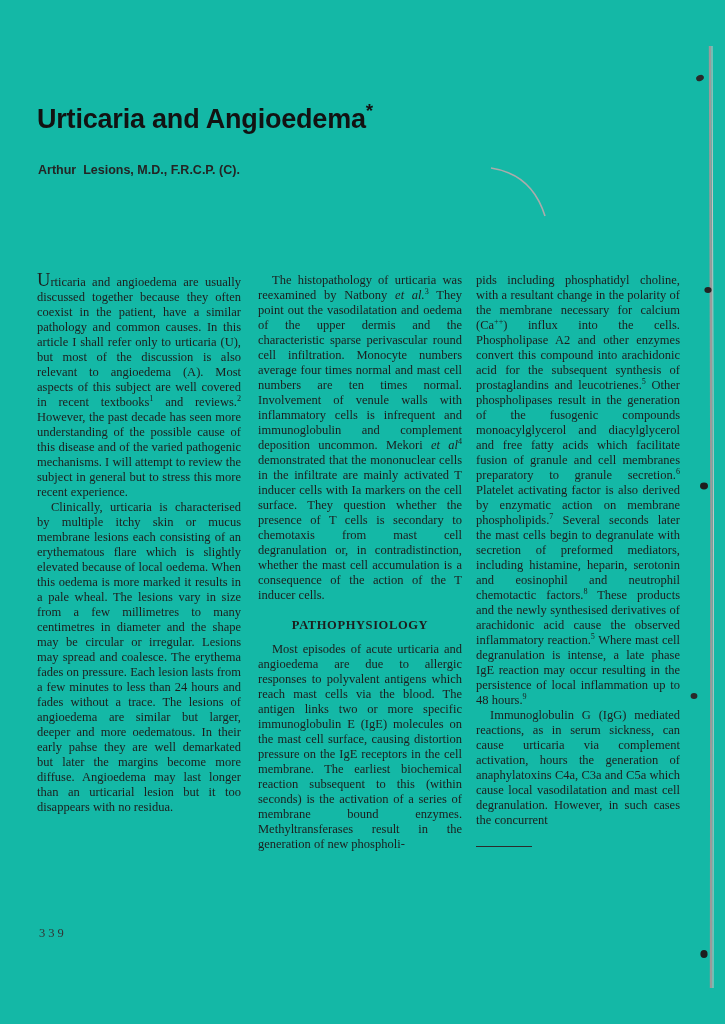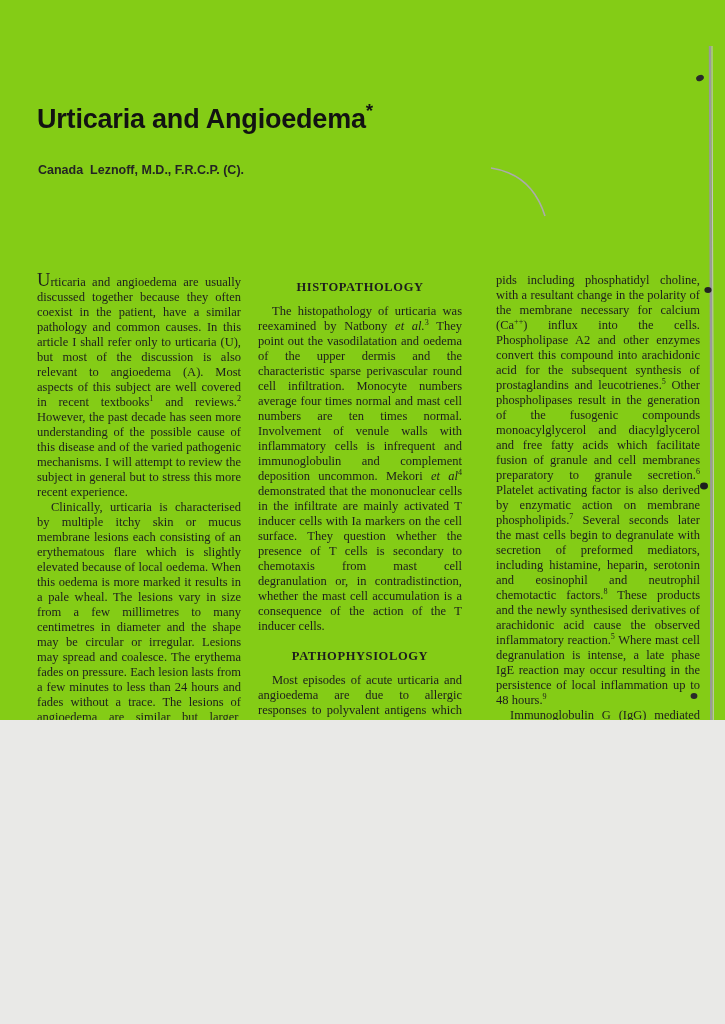--- a/index.html
+++ b/index.html
@@ -1,18 +1,18 @@
 <!DOCTYPE html>
 <html lang="en"><head>
 <meta charset="utf-8">
 <style>
   html,body { margin:0; padding:0; background:#e9e9e7; }
   .page {
-    position:relative; width:725px; height:720px;
-    background:#84cc16;
+    position:relative; width:725px; height:1024px;
+    background:#14b8a6;
     overflow:hidden;
     font-family:"Liberation Serif", serif;
     color:#1d1d1d;
   }
   .title {
     position:absolute; left:37px; top:104px; margin:0;
     font-family:"Liberation Sans", sans-serif;
     font-weight:700; font-size:27px; letter-spacing:-0.2px; color:#121212;
     white-space:nowrap;
   }
@@ -24,21 +24,21 @@
     white-space:pre;
   }
   .col {
     position:absolute; top:273px; width:204px;
     text-align:justify;
     font-size:12.5px; line-height:15px;
     hyphens:auto; -webkit-hyphens:auto;
   }
   .col-1 { left:37px; }
   .col-2 { left:258px; }
-  .col-3 { left:496px; }
+  .col-3 { left:476px; }
   .col p { margin:0; text-indent:14px;font-family:Liberation Serif, serif; }
   .col p.noindent { text-indent:0; }
   .intro::first-letter { font-size:18.5px; }
   .sechead {
     font-size:12.5px; font-weight:700; text-align:center;
     letter-spacing:0.6px; margin:15px 0 9px 0; text-indent:0;
   }
   .sechead.first { margin-top:7px; }
   sup { font-size:0.65em; line-height:0; }
   .footnote-rule {
@@ -54,29 +54,28 @@
   }
   .artifacts { position:absolute; left:0; top:0; pointer-events:none; }
 </style>
 </head>
 <body>
 
 <div class="page">
 
   <h1 class="title"><span>Urticaria and Angioedema</span><sup>*</sup></h1>
 
-  <p class="author">Canada  Leznoff, M.D., F.R.C.P. (C).</p>
+  <p class="author">Arthur  Lesions, M.D., F.R.C.P. (C).</p>
 
   <div class="col col-1">
     <p class="intro noindent">Urticaria and angioedema are usually discussed together because they often coexist in the patient, have a similar pathology and common causes. In this article I shall refer only to urticaria (U), but most of the discussion is also relevant to angioedema (A). Most aspects of this subject are well covered in recent textbooks<sup>1</sup> and reviews.<sup>2</sup> However, the past decade has seen more understanding of the possible cause of this disease and of the varied pathogenic mechanisms.  I will attempt to review the subject in general but to stress this more recent experience.</p>
     <p>Clinically, urticaria is characterised by multiple itchy skin or mucus membrane lesions each consisting of an erythematous flare which is slightly elevated because of local oedema.  When this oedema is more marked it results in a pale wheal. The lesions vary in size from a few millimetres to many centimetres in diameter and the shape may be circular or irregular.  Lesions may spread and coalesce.  The erythema fades on pressure. Each lesion lasts from a few minutes to less than 24 hours and fades without a trace. The lesions of angioedema are similar but larger, deeper and more oedematous. In their early pahse they are well demarkated but later the margins become more diffuse. Angioedema may last longer than an urticarial lesion but it too disappears with no residua.</p>
   </div>
 
   <div class="col col-2">
-    <h3 class="sechead first">HISTOPATHOLOGY</h3>
     <p>The histopathology of urticaria was reexamined by Natbony <i>et al.</i><sup>3</sup> They point out the vasodilatation and oedema of the upper dermis and the characteristic sparse perivascular round cell infiltration. Monocyte numbers average four times normal and mast cell numbers are ten times normal.  Involvement of venule walls with inflammatory cells is infrequent and immunoglobulin and complement deposition uncommon. Mekori <i>et al</i><sup>4</sup> demonstrated that the mononuclear cells in the infiltrate are mainly activated T inducer cells with Ia markers on the cell surface.  They question whether the presence of T cells is secondary to chemotaxis from mast cell degranulation or, in contradistinction, whether the mast cell accumulation is a consequence of the action of the T inducer cells.</p>
     <h3 class="sechead">PATHOPHYSIOLOGY</h3>
     <p>Most episodes of acute urticaria and angioedema are due to allergic responses to polyvalent antigens which reach mast cells via the blood.  The antigen links two or more specific immunoglobulin E (IgE) molecules on the mast cell surface, causing distortion pressure on the IgE receptors in the cell membrane.  The earliest biochemical reaction subsequent to this (within  seconds) is the activation of a series of membrane bound enzymes. Methyltransferases result in the generation of new phospholi-</p>
   </div>
 
   <div class="col col-3">
     <p class="noindent">pids including phosphatidyl choline, with a resultant change in the polarity of the membrane necessary for calcium (Ca<sup>++</sup>) influx into the cells.  Phospholipase A2 and other enzymes convert this compound into arachidonic acid for the subsequent synthesis of prostaglandins and leucotrienes.<sup>5</sup>  Other phospholipases result in the generation of the fusogenic compounds monoacylglycerol and diacylglycerol and free fatty acids which facilitate fusion of granule and cell membranes preparatory to granule secretion.<sup>6</sup>  Platelet activating factor is also derived by enzymatic action on membrane phospholipids.<sup>7</sup>  Several seconds later the mast cells begin to degranulate with secretion of preformed mediators, including histamine,  heparin, serotonin and eosinophil and neutrophil chemotactic factors.<sup>8</sup>  These products and the newly synthesised derivatives of arachidonic acid cause the observed inflammatory reaction.<sup>5</sup>  Where mast cell degranulation is intense, a late phase IgE reaction may occur resulting in the persistence of local inflammation up to 48 hours.<sup>9</sup></p>
     <p>Immunoglobulin G (IgG) mediated reactions, as in serum sickness, can cause urticaria via complement activation, hours the generation of anaphylatoxins C4a, C3a and C5a which cause local vasodilatation and mast cell degranulation. However, in such cases the concurrent</p>
     <div class="footnote-rule"></div>
   </div>

